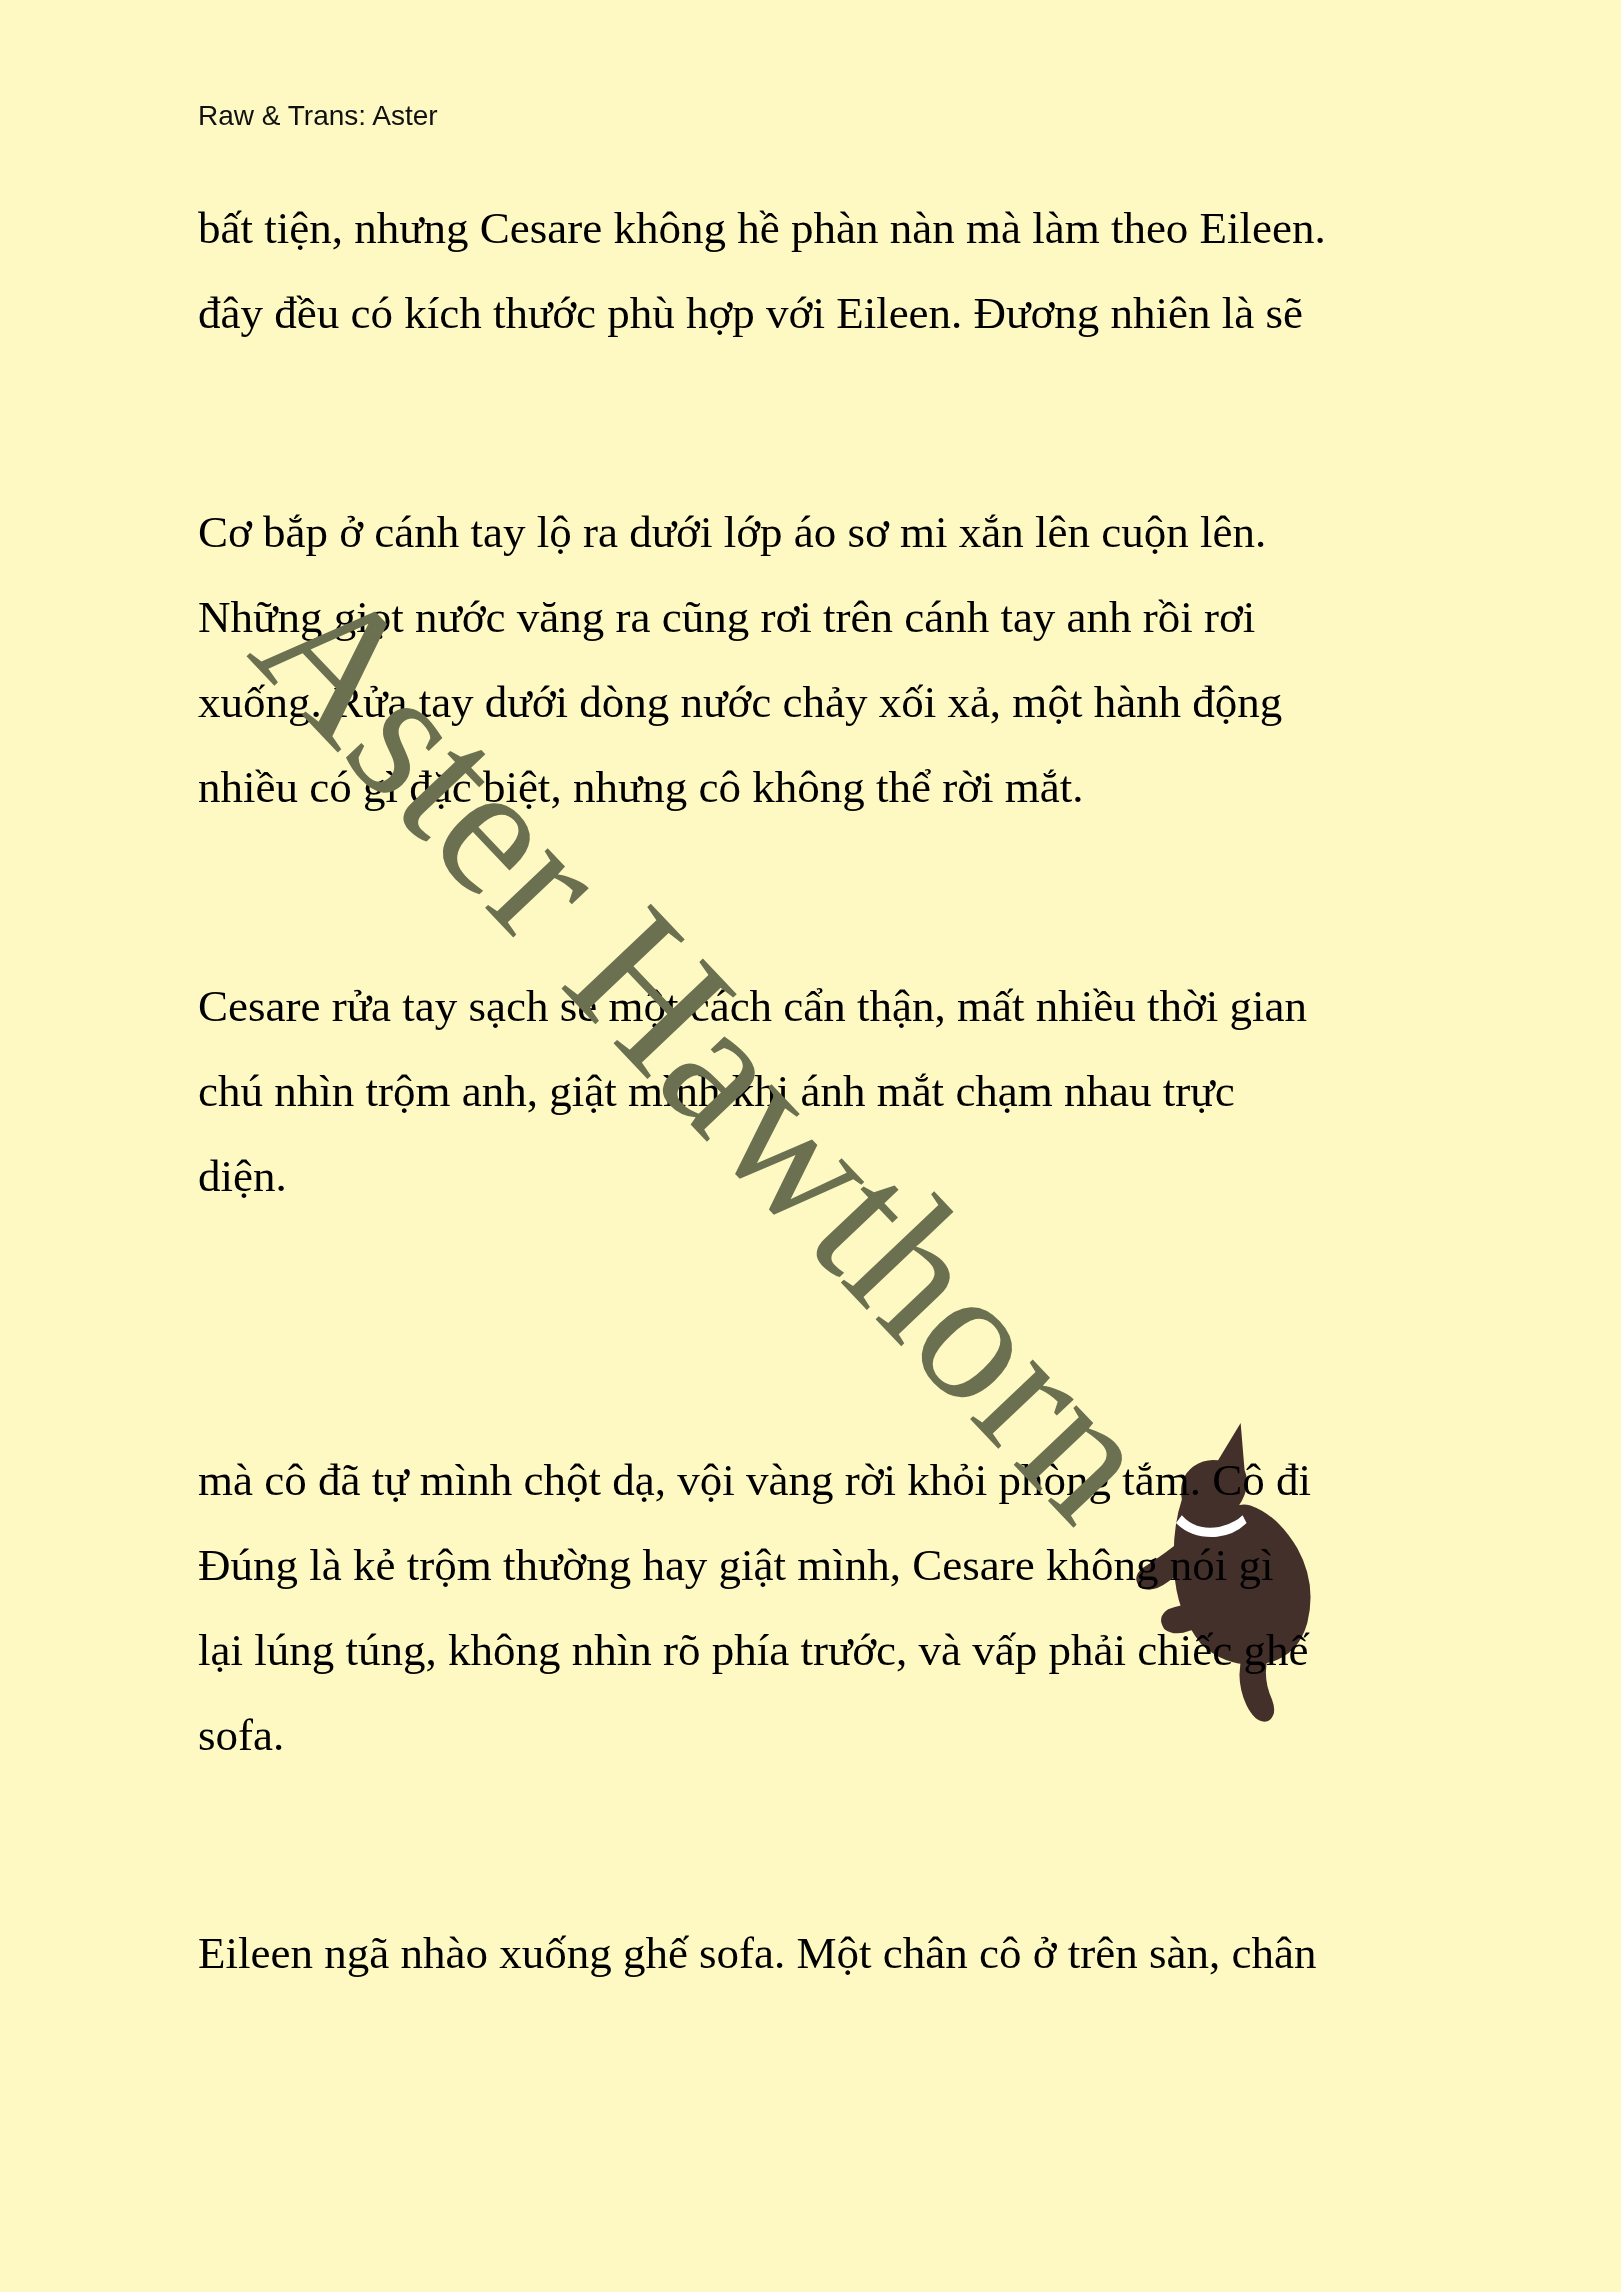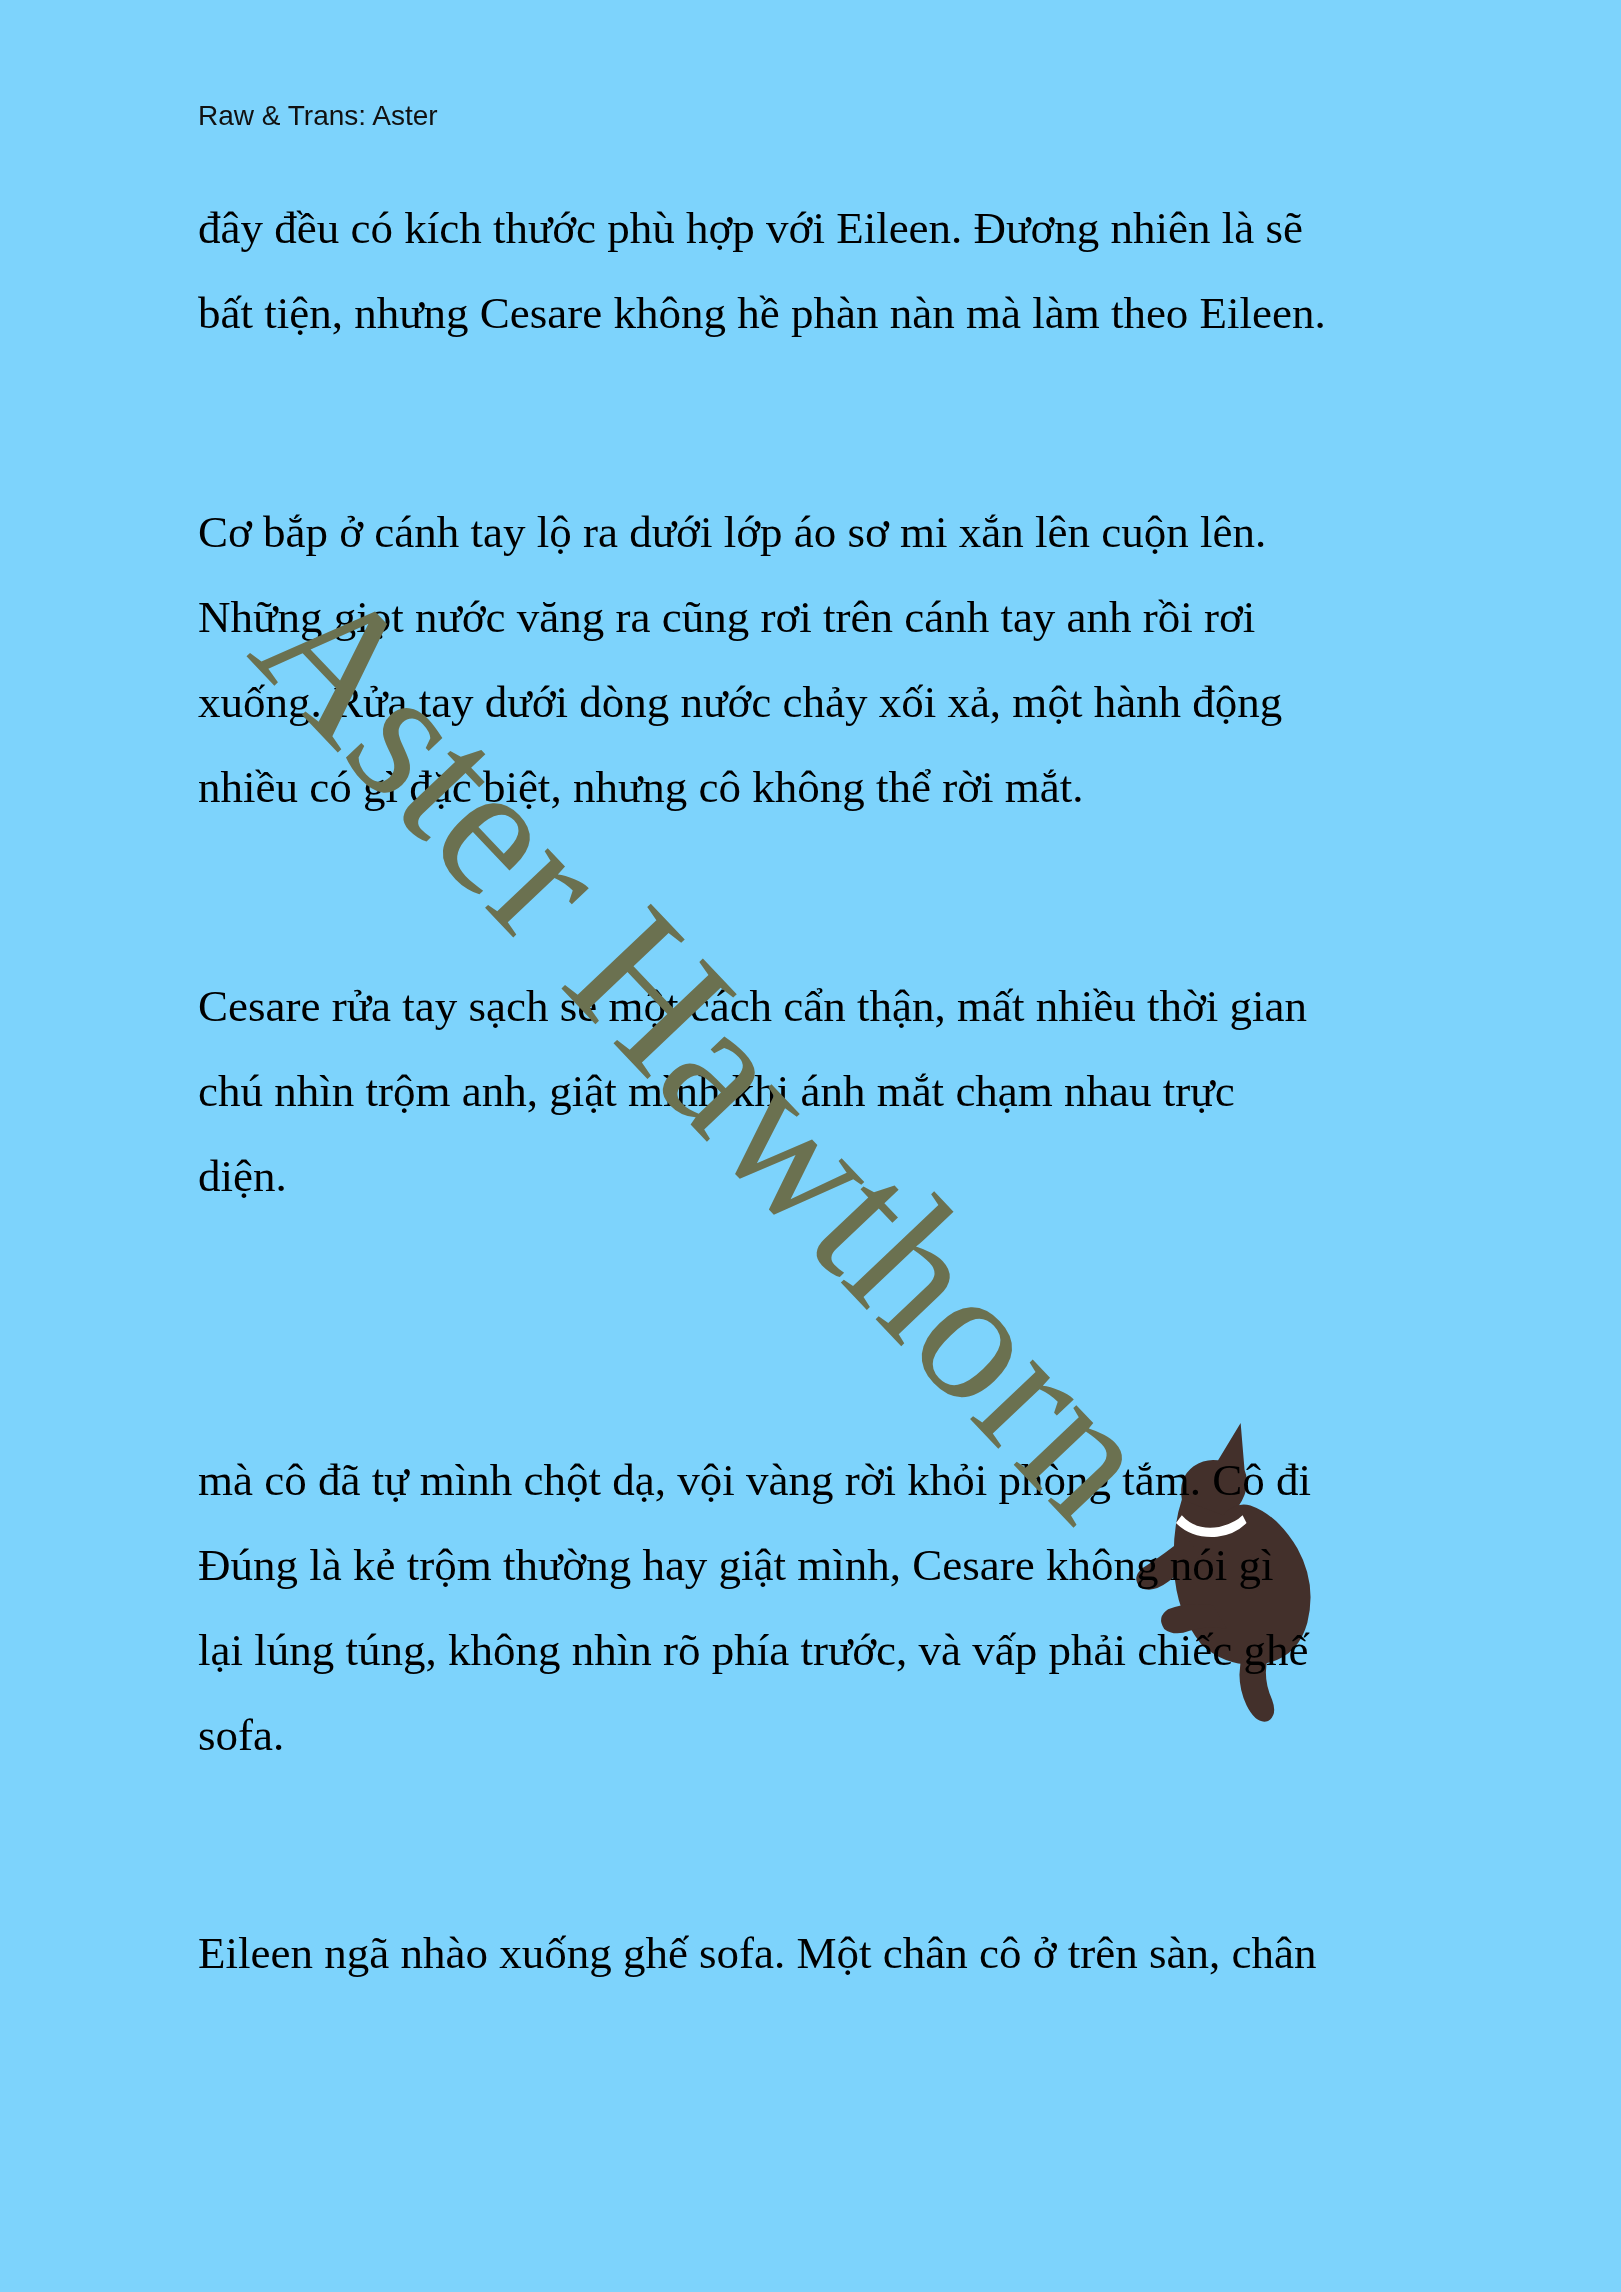--- a/index.html
+++ b/index.html
@@ -11,21 +11,21 @@
       width: 1621px;
       height: 2293px;
       position: relative;
       overflow: hidden;
     }
     .page {
       position: absolute;
       left: 0; top: 0;
       width: 1621px;
       height: 2293px;
-      background: #7dd3fc;
+      background: #fef9c3;
       text-decoration: underline;
     }
     .header {
       position: absolute;
       left: 198px;
       top: 98px;
       font-family: "Liberation Sans", sans-serif;
       font-size: 28px;
       line-height: 35px;
       color: #111111;
@@ -90,22 +90,22 @@
       <path d="M90,188 Q64,184 44,192 Q32,200 40,212 Q50,220 66,214 Q86,208 104,212 Z"></path>
 
       <path d="M120,238 Q112,264 124,290 Q134,310 146,306 Q156,300 150,284 Q140,262 146,240 Z"></path>
     </g>
 
     <path d="M58,96 Q72,112 96,108 Q112,104 120,96 L124,104 Q112,116 94,118 Q68,120 52,104 Z" fill="#ffffff"></path>
   </svg>
 
   <div class="body-text">
     <div class="para" style="top:186px">
+      <span class="line">bất tiện, nhưng Cesare không hề phàn nàn mà làm theo Eileen.</span>
       <span class="line">đây đều có kích thước phù hợp với Eileen. Đương nhiên là sẽ</span>
-      <span class="line">bất tiện, nhưng Cesare không hề phàn nàn mà làm theo Eileen.</span>
     </div>
     <div class="para" style="top:490px">
       <span class="line">Cơ bắp ở cánh tay lộ ra dưới lớp áo sơ mi xắn lên cuộn lên.</span>
       <span class="line">Những giọt nước văng ra cũng rơi trên cánh tay anh rồi rơi</span>
       <span class="line">xuống. Rửa tay dưới dòng nước chảy xối xả, một hành động</span>
       <span class="line">nhiều có gì đặc biệt, nhưng cô không thể rời mắt.</span>
     </div>
     <div class="para" style="top:964px">
       <span class="line">Cesare rửa tay sạch sẽ một cách cẩn thận, mất nhiều thời gian</span>
       <span class="line">chú nhìn trộm anh, giật mình khi ánh mắt chạm nhau trực</span>

